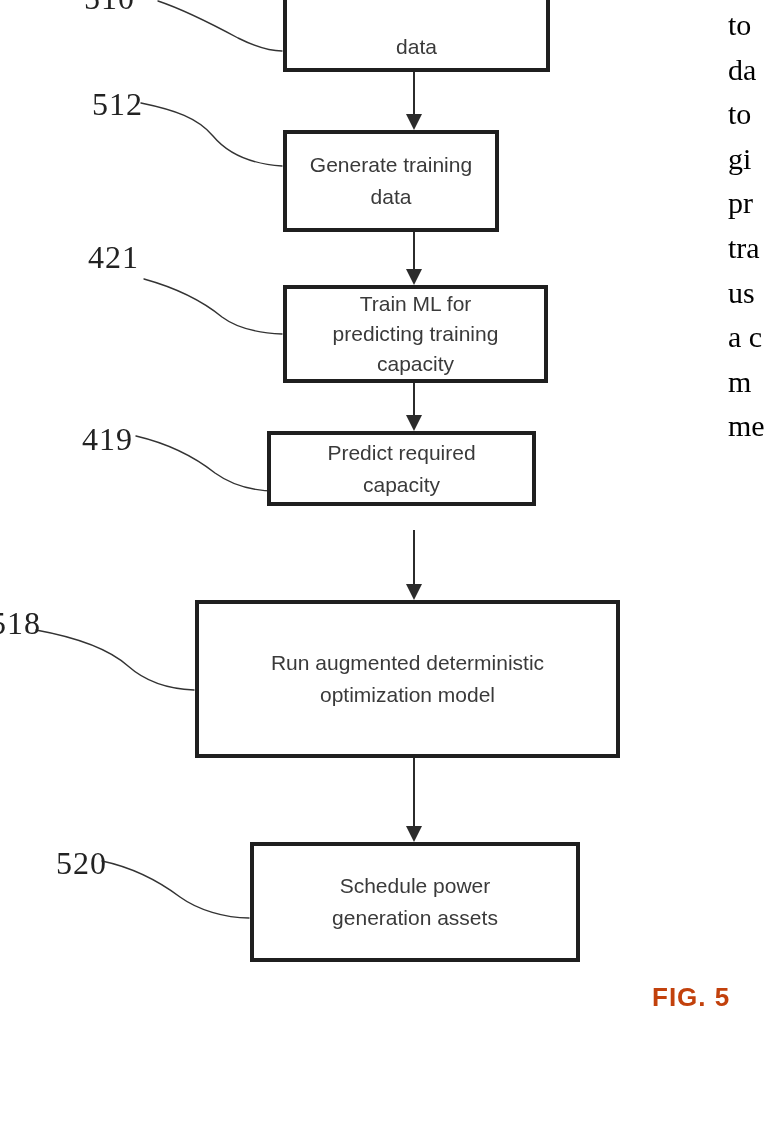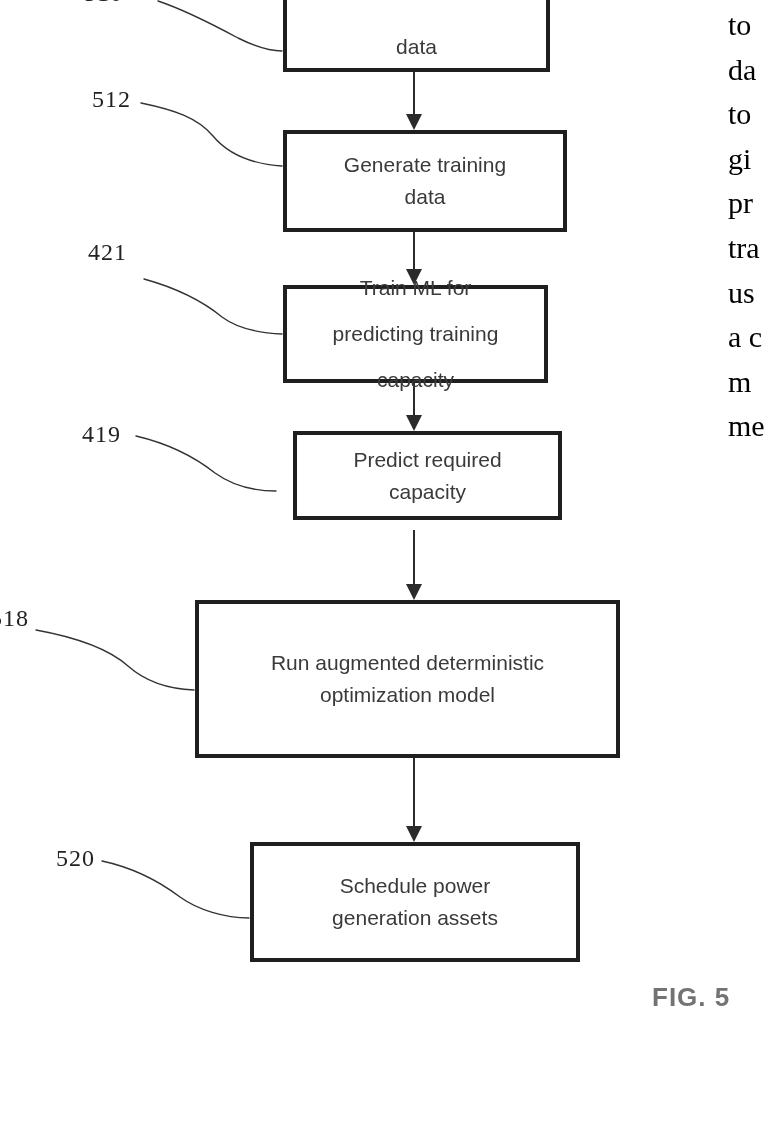--- a/index.html
+++ b/index.html
@@ -38,30 +38,30 @@
     align-items: center;
     justify-content: center;
     text-align: center;
     color: #3a3a3a;
     font-size: 21px;
     line-height: 32px;
     font-family: "Liberation Sans", sans-serif;
   }
   .flow-box span { display: block; white-space: nowrap; }
   .box-510 { left: 283px; top: -64px; width: 267px; height: 136px; justify-content: flex-end; padding-bottom: 5px; }
-  .box-512 { left: 283px; top: 130px;  width: 284px; height: 102px; text-align: right; }
-  .box-514 { left: 283px; top: 285px;  width: 265px; height: 98px; line-height: 30px; gap: 16px; }
-  .box-516 { left: 293px; top: 431px;  width: 269px; height: 89px; }
+  .box-512 { left: 283px; top: 130px;  width: 216px; height: 102px; text-align: right; }
+  .box-514 { left: 283px; top: 285px;  width: 265px; height: 98px; line-height: 30px; }
+  .box-516 { left: 267px; top: 431px;  width: 269px; height: 75px; }
   .box-518 { left: 195px; top: 600px;  width: 425px; height: 158px; }
   .box-520 { left: 250px; top: 842px;  width: 330px; height: 120px; }
   
   .ref-label {
     position: absolute;
     font-family: "Liberation Serif", serif;
-    font-size: 24px;
+    font-size: 32px;
     color: #222222;
     letter-spacing: 1px;
     white-space: nowrap;
   }
   .ref-510 { left: 84px;  top: -20px; }
   .ref-512 { left: 92px;  top: 86px; }
   .ref-514 { left: 88px;  top: 239px; }
   .ref-516 { left: 82px;  top: 421px; }
   .ref-518 { left: -10px; top: 605px; }
   .ref-520 { left: 56px;  top: 845px; }
@@ -79,21 +79,21 @@
   }
   
   .fig-caption {
     position: absolute;
     left: 652px;
     top: 982px;
     font-family: "Liberation Sans", sans-serif;
     font-weight: bold;
     font-size: 26px;
     letter-spacing: 1px;
-    color: #737373;
+    color: #c2410c;
     white-space: nowrap;
   }
 </style>
 </head>
 <body>
 
 <div class="stage">
 
   <svg class="connector-layer" viewBox="0 0 780 1127" xmlns="http://www.w3.org/2000/svg">
     <g stroke="#2b2b2b" stroke-width="2" fill="none">

